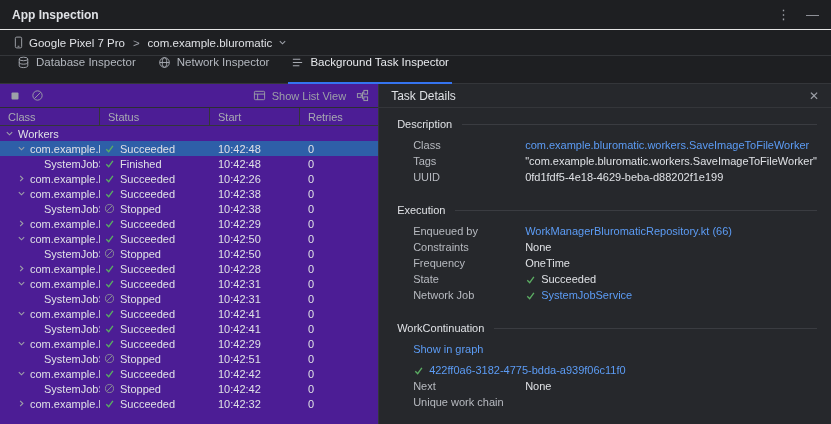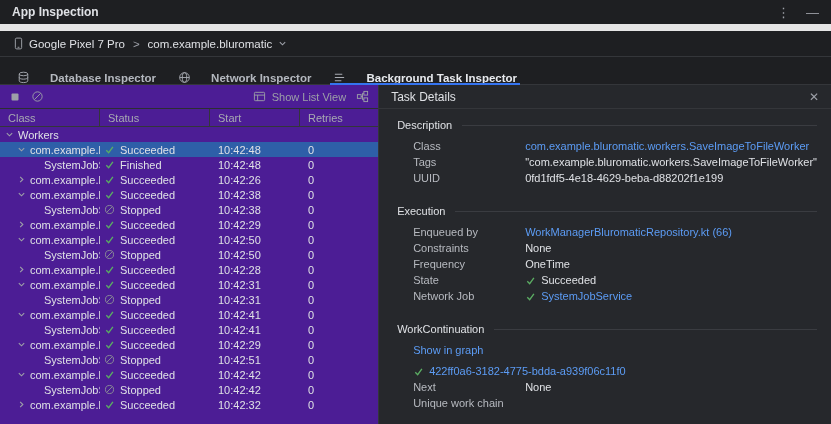--- a/index.html
+++ b/index.html
@@ -5,33 +5,33 @@
   * { box-sizing: border-box; }
   html,body { margin:0; padding:0; background:#131315; }
   body { font-family:"Liberation Sans", sans-serif; }
 
   .window {
     width:831px; height:424px; background:#1e1f22; color:#dfe1e5;
     overflow:hidden; position:relative; font-size:12px;
   }
 
   
-  .titlebar { height:30px; display:flex; align-items:center; padding:12px 12px; border-bottom:7px solid #e5e5e5; }
+  .titlebar { height:30px; display:flex; align-items:center; padding:12px 12px; border-bottom:1px solid #e5e5e5; }
   .titlebar .title { font-weight:bold; font-size:12px; color:#dfe1e5; }
   .titlebar-icons { margin-left:auto; display:flex; align-items:center; gap:16px; color:#9da0a8; }
   .tb-glyph { font-size:13px; line-height:1; cursor:pointer; }
 
   
   .devicebar { height:26px; display:flex; align-items:center; padding:0 10px; border-bottom:1px solid #34363a; }
   .device-select { display:flex; align-items:center; gap:6px; background:none; border:none; color:#dfe1e5; font:inherit; font-size:11.5px; cursor:pointer; padding:2px 4px; }
   .device-sep { color:#9da0a8; margin:0 2px; }
 
   
   .tabbar { height:28px; display:flex; align-items:stretch; padding:0 6px; border-bottom:1px solid #34363a; }
-  .tab { display:flex; align-items:flex-end; gap:20px; padding:0 11px; color:#b4b8bf; font-size:11.5px; position:relative; cursor:pointer;font-weight:bold; }
+  .tab { display:flex; align-items:flex-start; gap:6px; padding:0 11px; color:#b4b8bf; font-size:11.5px; position:relative; cursor:pointer; }
   .tab.selected { color:#e8eaee; }
   .tab.selected::after { content:""; position:absolute; left:8px; right:8px; bottom:-1px; height:2px; background:#3574f0; }
   .tab-icon { display:inline-flex; }
 
   
   .main { display:flex; height:340px; }
   .left-panel { width:406px; border-right:1px solid #34363a; display:flex; flex-direction:column; background:#4c1d95; }
   .right-panel { flex:1; background:#26282c; display:flex; flex-direction:column; }
 
   

